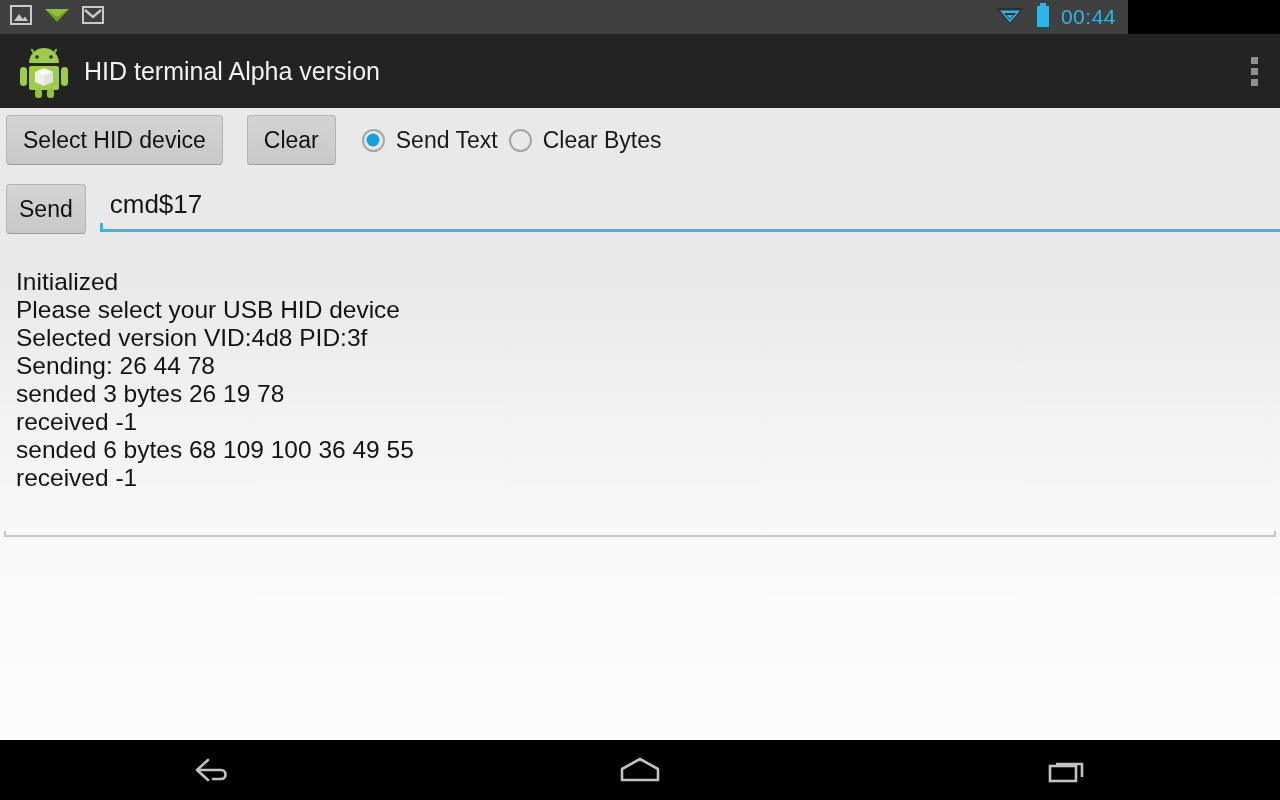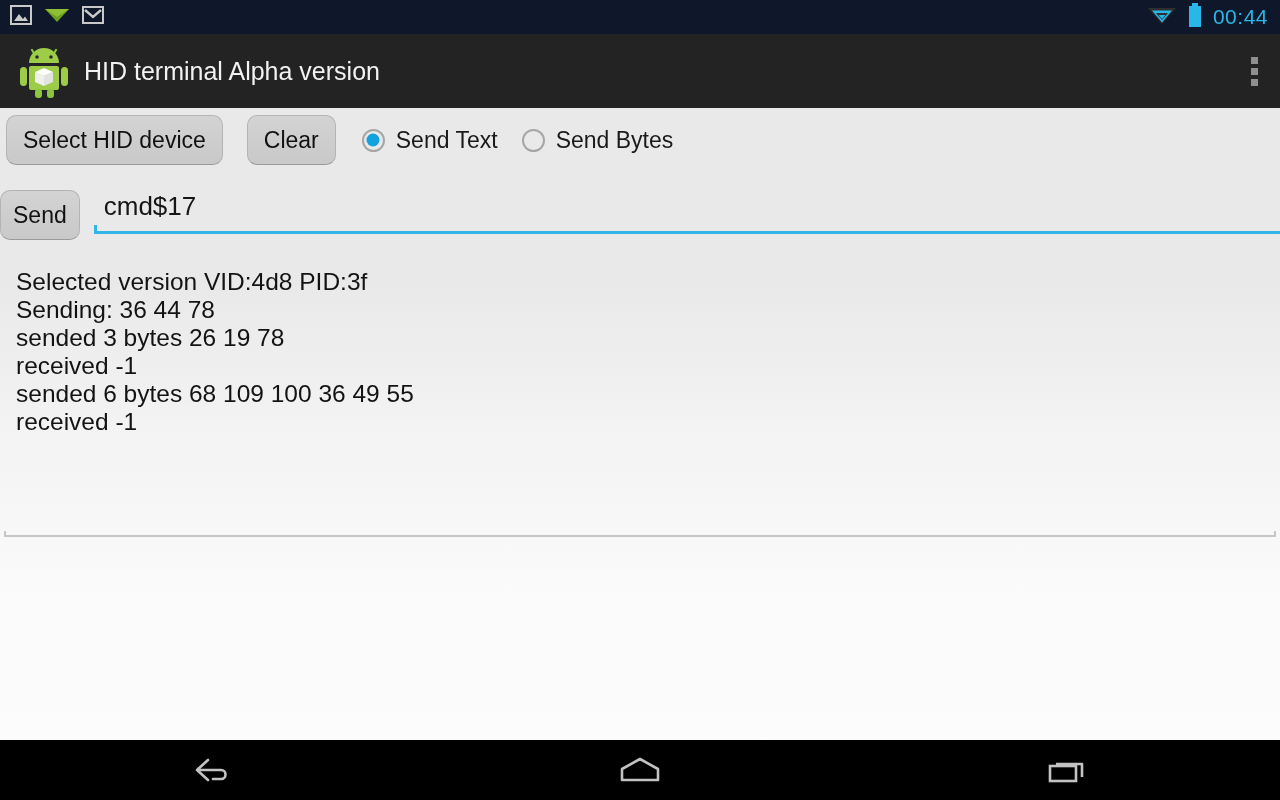--- a/index.html
+++ b/index.html
@@ -19,23 +19,23 @@
     position: relative;
     width: 1280px;
     height: 800px;
     background: #000;
   }
 
   
   .statusbar {
     position: absolute;
     top: 0; left: 0;
-    width: 1280px;
+    width: 1128px;
     height: 34px;
-    background: #0f172a;
+    background: #404040;
     display: flex;
     box-sizing: border-box;
     padding: 0 12px 0 10px;
   }
   .status-left {
     display: flex;
     align-items: center;
     gap: 12px;
   }
   .status-right {
@@ -114,39 +114,39 @@
     display: flex;
     align-items: center;
     box-sizing: border-box;
     padding-left: 6px;
   }
 
   .btn {
     background: linear-gradient(to bottom, #d3d3d3, #c9c9c9);
     border: 1px solid #b4b4b4;
     border-bottom-color: #9a9a9a;
-    border-radius: 10px;
+    border-radius: 4px;
     color: #111;
     font-size: 23px;
     font-family: "Liberation Sans", sans-serif;
     padding: 0 16px;
     height: 50px;
     line-height: 48px;
     cursor: pointer;
     white-space: nowrap;
     box-sizing: border-box;
   }
   .btn-select { min-width: 212px; }
   .btn-clear { margin-left: 24px; }
 
   .radio-group {
     display: flex;
     align-items: center;
     margin-left: 26px;
-    gap: 24px;
+    gap: 11px;
   }
   .radio-item {
     display: flex;
     align-items: center;
     gap: 11px;
     cursor: pointer;
   }
   .radio-mark {
     width: 23px;
     height: 23px;
@@ -172,22 +172,23 @@
     white-space: nowrap;
   }
 
   
   .send-row {
     position: absolute;
     top: 70px; left: 0;
     width: 1280px;
     height: 62px;
     display: flex;
-    align-items: flex-end;
-    box-sizing: border-box;
+    align-items: center;
+    box-sizing: border-box;
+    padding-left: 6px;
   }
   .btn-send {
     margin-top: 0;
     height: 50px;
     line-height: 48px;
     min-width: 76px;
     text-align: center;
     padding: 0 12px;
   }
   .input-wrap {
@@ -366,36 +367,38 @@
       <button class="btn btn-select">Select HID device</button>
       <button class="btn btn-clear">Clear</button>
 
       <div class="radio-group">
         <div class="radio-item">
           <span class="radio-mark checked"></span>
           <span class="radio-label">Send Text</span>
         </div>
         <div class="radio-item">
           <span class="radio-mark"></span>
-          <span class="radio-label">Send Bytes</span>
+          <span class="radio-label">Clear Bytes</span>
         </div>
       </div>
     </div>
 
     <div class="send-row">
       <button class="btn btn-send">Send</button>
       <div class="input-wrap">
         <input class="text-input" type="text" value="cmd$17" style="">
         <div class="underline"></div>
       </div>
     </div>
 
     <div class="log">
+      <div class="log-line">Initialized</div>
+      <div class="log-line">Please select your USB HID device</div>
       <div class="log-line">Selected version VID:4d8 PID:3f</div>
-      <div class="log-line">Sending: 36 44 78</div>
+      <div class="log-line">Sending: 26 44 78</div>
       <div class="log-line">sended 3 bytes 26 19 78</div>
       <div class="log-line">received -1</div>
       <div class="log-line">sended 6 bytes 68 109 100 36 49 55</div>
       <div class="log-line">received -1</div>
     </div>
 
     <div class="log-divider"></div>
   </div>
 
   <div class="navbar">

